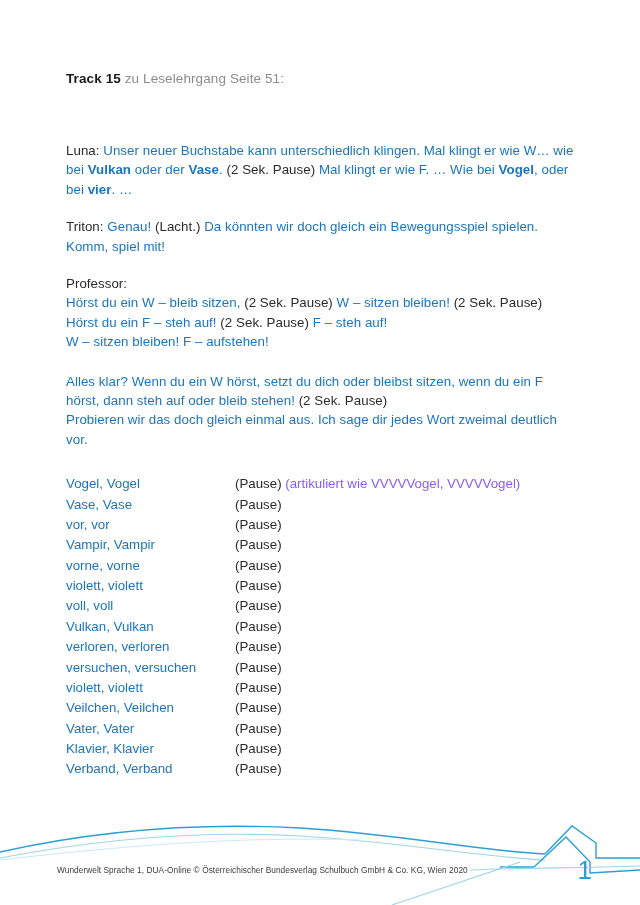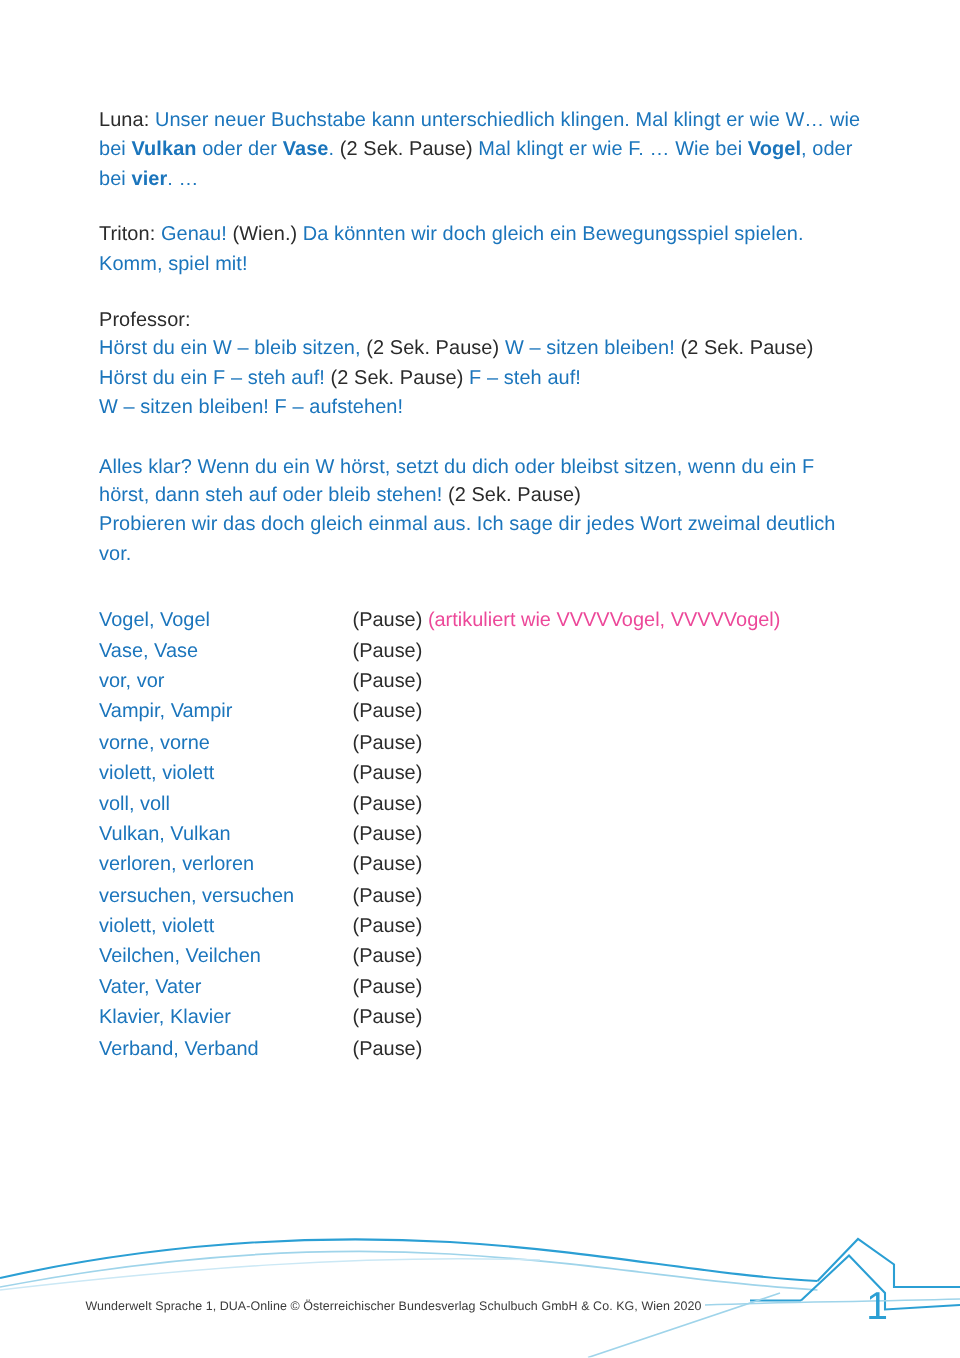--- a/index.html
+++ b/index.html
@@ -80,21 +80,21 @@
   }
   .word-list td.word {
     color: #1b75bc;
     width: 159px;
     padding-right: 10px;
   }
   .word-list td.pause {
     color: #2b2b2b;
   }
   .word-list td.pause .note {
-    color: #ec4899;
+    color: #8b5cf6;
   }
 
   
   .footer-deco {
     position: absolute;
     left: 0;
     bottom: 0;
     width: 640px;
     height: 95px;
     pointer-events: none;
@@ -118,27 +118,30 @@
     line-height: 1;
   }
 </style>
 </head>
 <body>
 
 <div class="page">
 
   <div class="content">
 
+    <p class="doc-heading">
+      <span class="track-label">Track 15</span><span> zu Leselehrgang Seite 51:</span>
+    </p>
 
     <p class="speech">
       <span class="spk">Luna:</span><span> Unser neuer Buchstabe kann unterschiedlich klingen. Mal klingt er wie W…  wie bei </span><span class="b">Vulkan</span><span> oder der </span><span class="b">Vase</span><span>. </span><span class="dark">(2 Sek. Pause)</span><span> Mal klingt er wie F. … Wie bei </span><span class="b">Vogel</span><span>, oder bei </span><span class="b">vier</span><span>. …</span>
     </p>
 
     <p class="speech">
-      <span class="spk">Triton:</span><span> Genau! </span><span class="dark">(Wien.)</span><span> Da könnten wir doch gleich ein Bewegungsspiel spielen. Komm, spiel mit!</span>
+      <span class="spk">Triton:</span><span> Genau! </span><span class="dark">(Lacht.)</span><span> Da könnten wir doch gleich ein Bewegungsspiel spielen. Komm, spiel mit!</span>
     </p>
 
     <p class="speech block-professor">
       <span class="spk">Professor:</span><br>
       <span>Hörst du ein W – bleib sitzen, </span><span class="dark">(2 Sek. Pause)</span><span> W – sitzen bleiben! </span><span class="dark">(2 Sek. Pause)</span><br>
       <span>Hörst du ein F – steh auf! </span><span class="dark">(2 Sek. Pause)</span><span> F – steh auf!</span><br>
       <span>W – sitzen bleiben! F – aufstehen!</span>
     </p>
 
     <p class="speech block-instructions">

